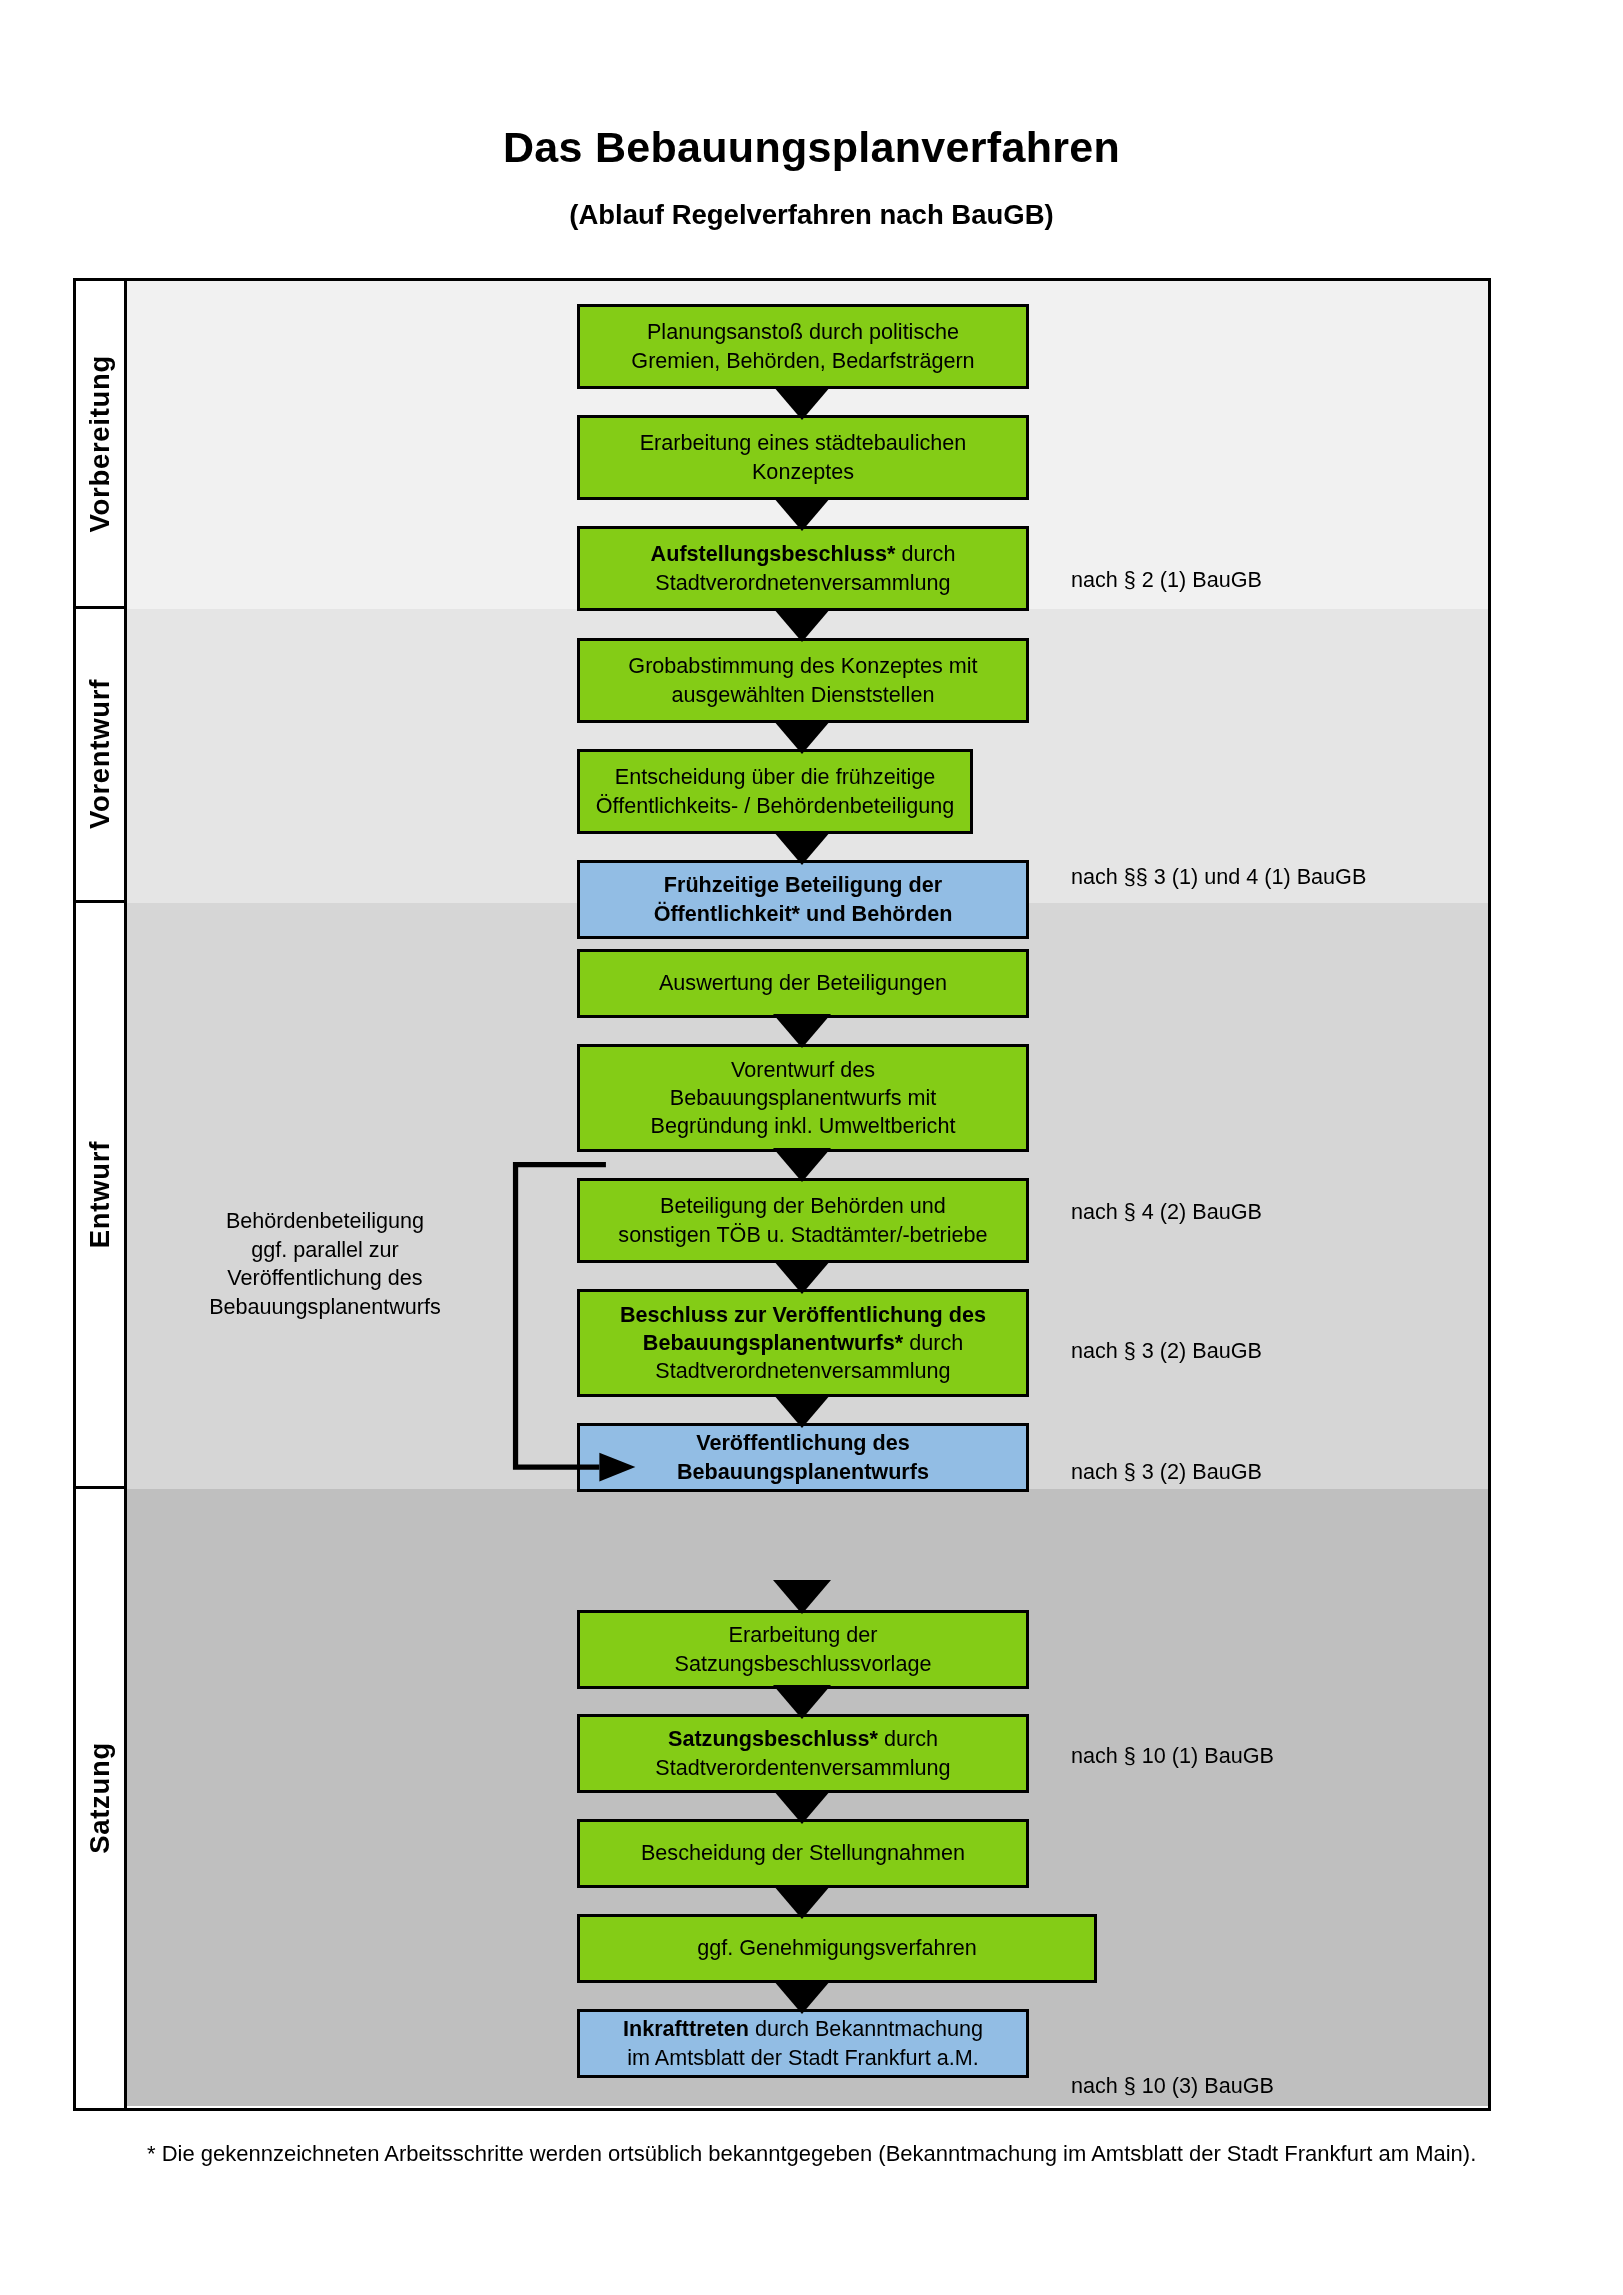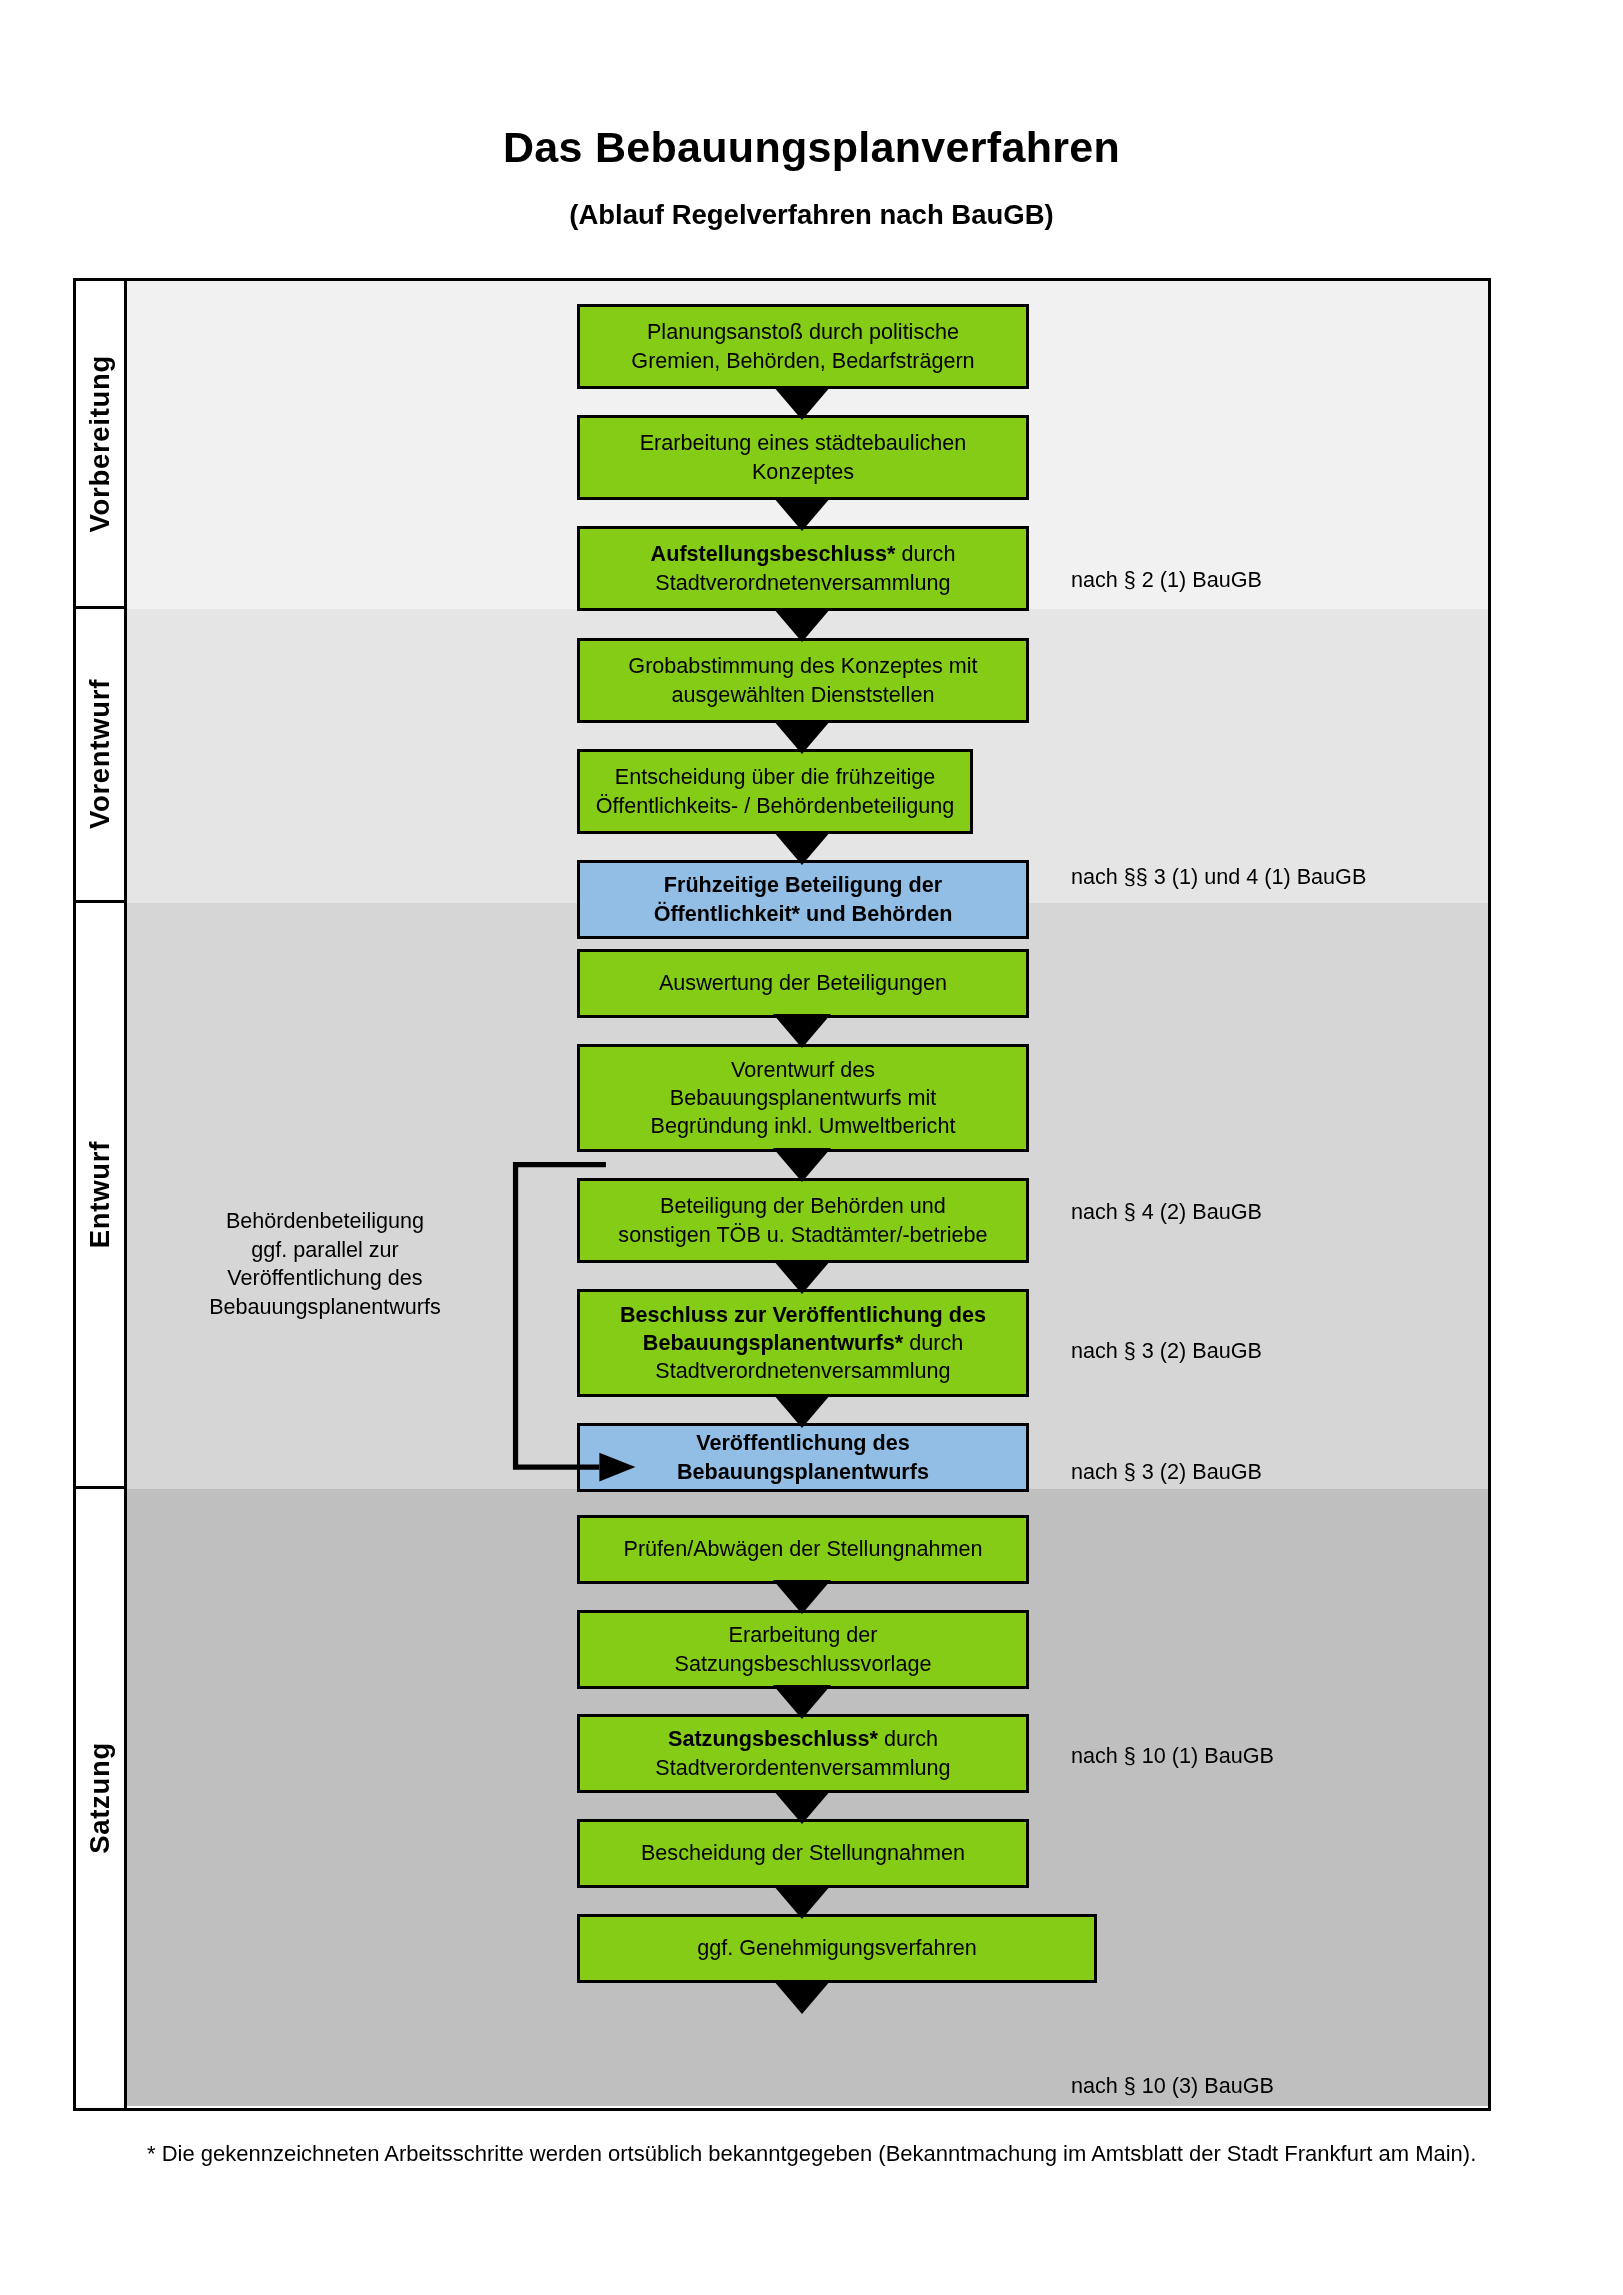--- a/index.html
+++ b/index.html
@@ -291,25 +291,20 @@
     </div>
     <div class="arrow-down" style="left:697px; top:1113px;"></div>
 
     <div class="flow-box blue allbold" style="left:501px; top:1142px; width:452px; height:69px;">
       <div>
         <div>Veröffentlichung des</div>
         <div>Bebauungsplanentwurfs</div>
       </div>
     </div>
 
-    <div class="flow-box" style="left:501px; top:1234px; width:452px; height:69px;">
-      <div>
-        <div>Prüfen/Abwägen der Stellungnahmen</div>
-      </div>
-    </div>
     <div class="arrow-down" style="left:697px; top:1299px;"></div>
 
     <div class="flow-box" style="left:501px; top:1329px; width:452px; height:79px;">
       <div>
         <div>Erarbeitung der</div>
         <div>Satzungsbeschlussvorlage</div>
       </div>
     </div>
     <div class="arrow-down" style="left:697px; top:1404px;"></div>
 
@@ -328,20 +323,26 @@
     </div>
     <div class="arrow-down" style="left:697px; top:1604px;"></div>
 
     <div class="flow-box" style="left:501px; top:1633px; width:520px; height:69px;">
       <div>
         <div>ggf. Genehmigungsverfahren</div>
       </div>
     </div>
     <div class="arrow-down" style="left:697px; top:1699px;"></div>
 
+    <div class="flow-box blue" style="left:501px; top:1728px; width:452px; height:69px;">
+      <div>
+        <div><span class="b">Inkrafttreten</span><span> durch Bekanntmachung</span></div>
+        <div>im Amtsblatt der Stadt Frankfurt a.M.</div>
+      </div>
+    </div>
 
     <div class="law-note" style="left:995px; top:286px;">nach § 2 (1) BauGB</div>
     <div class="law-note" style="left:995px; top:583px;">nach §§ 3 (1) und 4 (1) BauGB</div>
     <div class="law-note" style="left:995px; top:918px;text-align:center;">nach § 4 (2) BauGB</div>
     <div class="law-note" style="left:995px; top:1057px;">nach § 3 (2) BauGB</div>
     <div class="law-note" style="left:995px; top:1178px;">nach § 3 (2) BauGB</div>
     <div class="law-note" style="left:995px; top:1462px;">nach § 10 (1) BauGB</div>
     <div class="law-note" style="left:995px; top:1756px;margin-top:36px;">nach § 10 (3) BauGB</div>
 
   </div>

